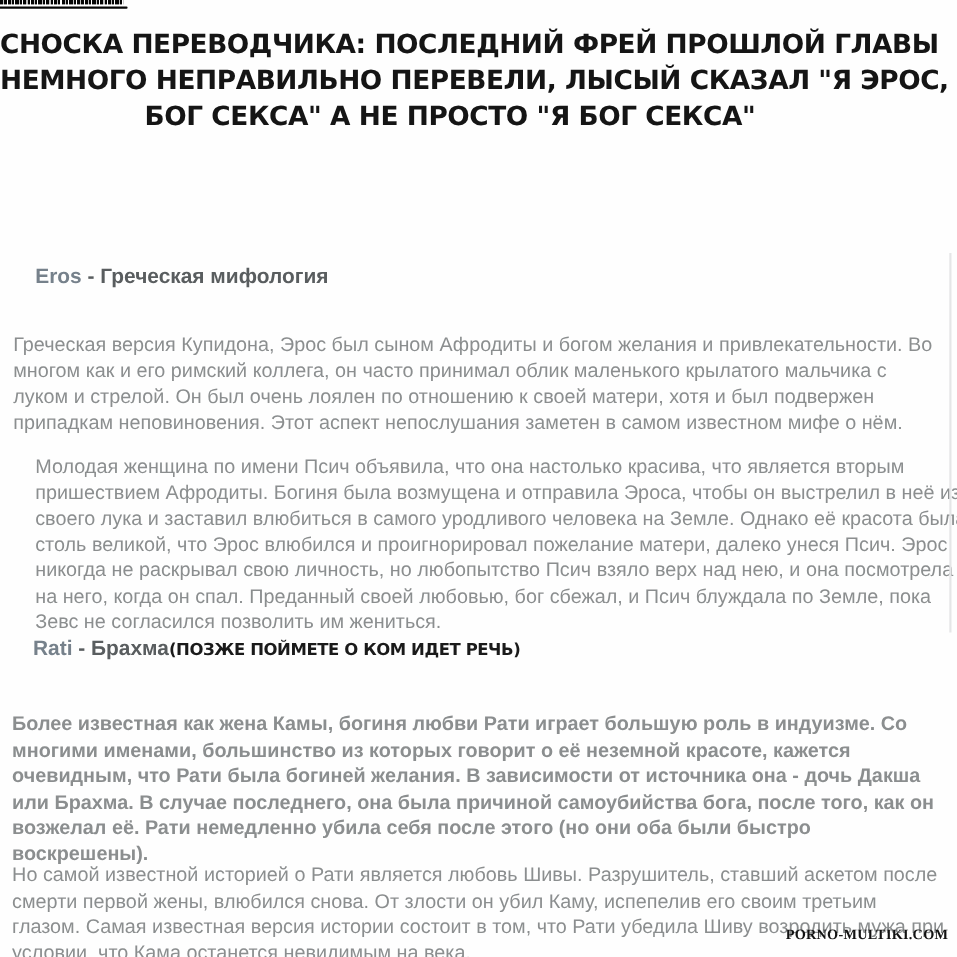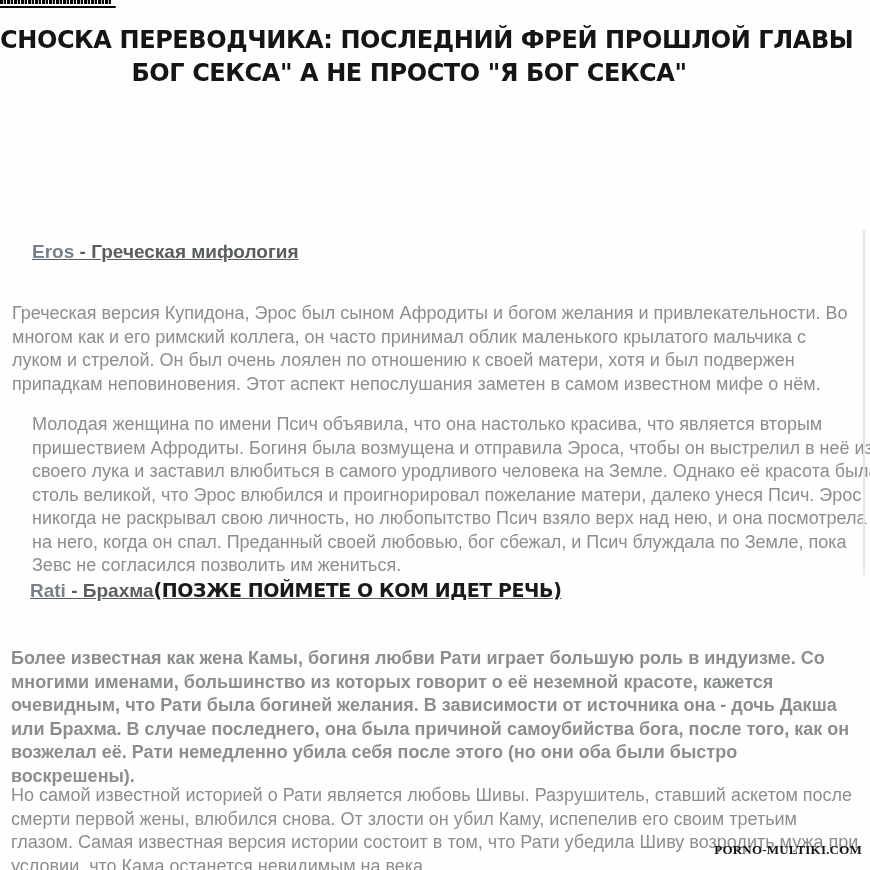--- a/index.html
+++ b/index.html
@@ -48,27 +48,26 @@
     white-space: nowrap;
   }
 
   
   .section-heading {
     position: absolute;
     font-weight: 700;
     font-size: 19px;
     color: #595d5f;
     white-space: nowrap;
-    text-decoration: underline;
   }
   .section-heading .latin { color: #76818b; }
   .section-heading .annotation {
     font-family: "DejaVu Sans", sans-serif;
     font-weight: 700;
-    font-size: 19px;
+    font-size: 15px;
     letter-spacing: -0.4px;
     color: #1a1a1a;
   }
   .heading-eros { top: 241px; left: 32px; }
   .heading-rati { top: 579px; left: 30px; }
 
   
   .para {
     position: absolute;
     left: 12px;
@@ -107,20 +106,21 @@
 
 <div class="page">
 
   <div class="artifact">
     <div class="squish"></div>
     <div class="underline"></div>
   </div>
 
   <div class="note">
     <div>СНОСКА ПЕРЕВОДЧИКА: ПОСЛЕДНИЙ ФРЕЙ ПРОШЛОЙ ГЛАВЫ</div>
+    <div>НЕМНОГО НЕПРАВИЛЬНО ПЕРЕВЕЛИ, ЛЫСЫЙ СКАЗАЛ "Я ЭРОС,</div>
     <div>БОГ СЕКСА" А НЕ ПРОСТО "Я БОГ СЕКСА"</div>
   </div>
 
   <div class="section-heading heading-eros">
     <span class="latin">Eros</span><span> - </span><span>Греческая мифология</span>
   </div>
 
   <p class="para para-1">Греческая версия Купидона, Эрос был сыном Афродиты и богом желания и привлекательности. Во многом как и его римский коллега, он часто принимал облик маленького крылатого мальчика с луком и стрелой. Он был очень лоялен по отношению к своей матери, хотя и был подвержен припадкам неповиновения. Этот аспект непослушания заметен в самом известном мифе о нём.</p>
   <p class="para para-2">Молодая женщина по имени Псич объявила, что она настолько красива, что является вторым пришествием Афродиты. Богиня была возмущена и отправила Эроса, чтобы он выстрелил в неё из своего лука и заставил влюбиться в самого уродливого человека на Земле. Однако её красота была столь великой, что Эрос влюбился и проигнорировал пожелание матери, далеко унеся Псич. Эрос никогда не раскрывал свою личность, но любопытство Псич взяло верх над нею, и она посмотрела на него, когда он спал. Преданный своей любовью, бог сбежал, и Псич блуждала по Земле, пока Зевс не согласился позволить им жениться.</p>
 

